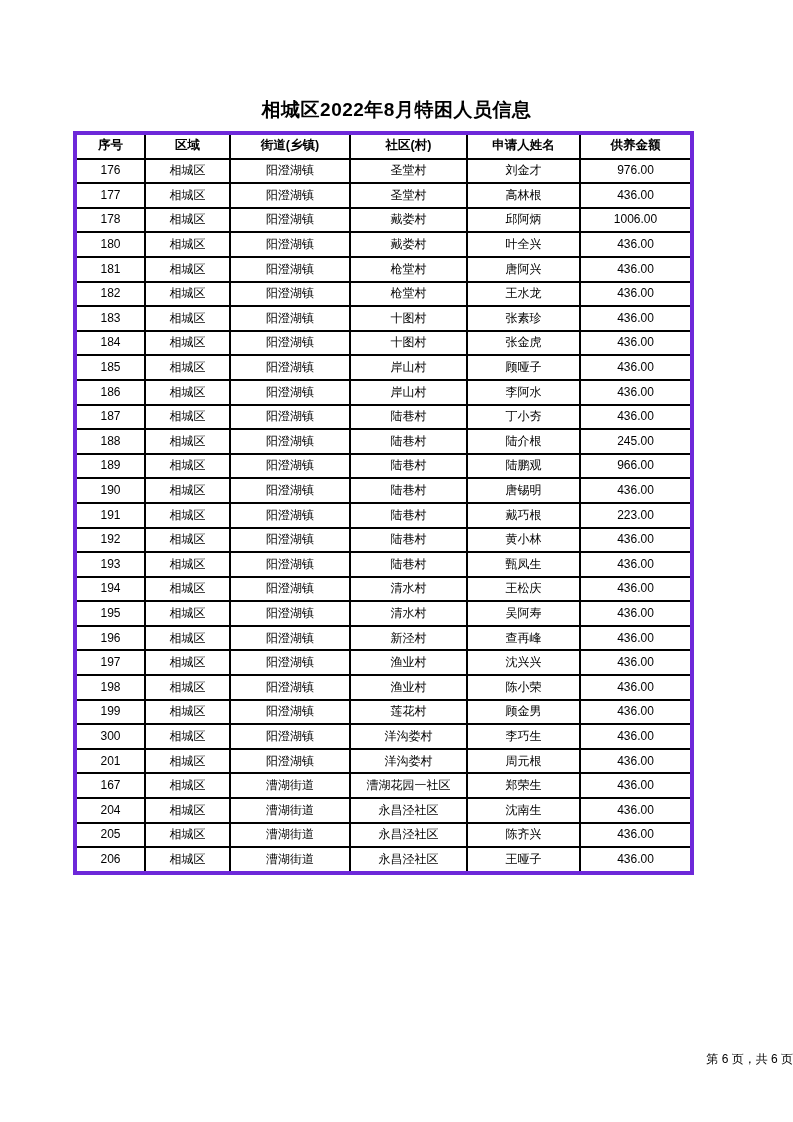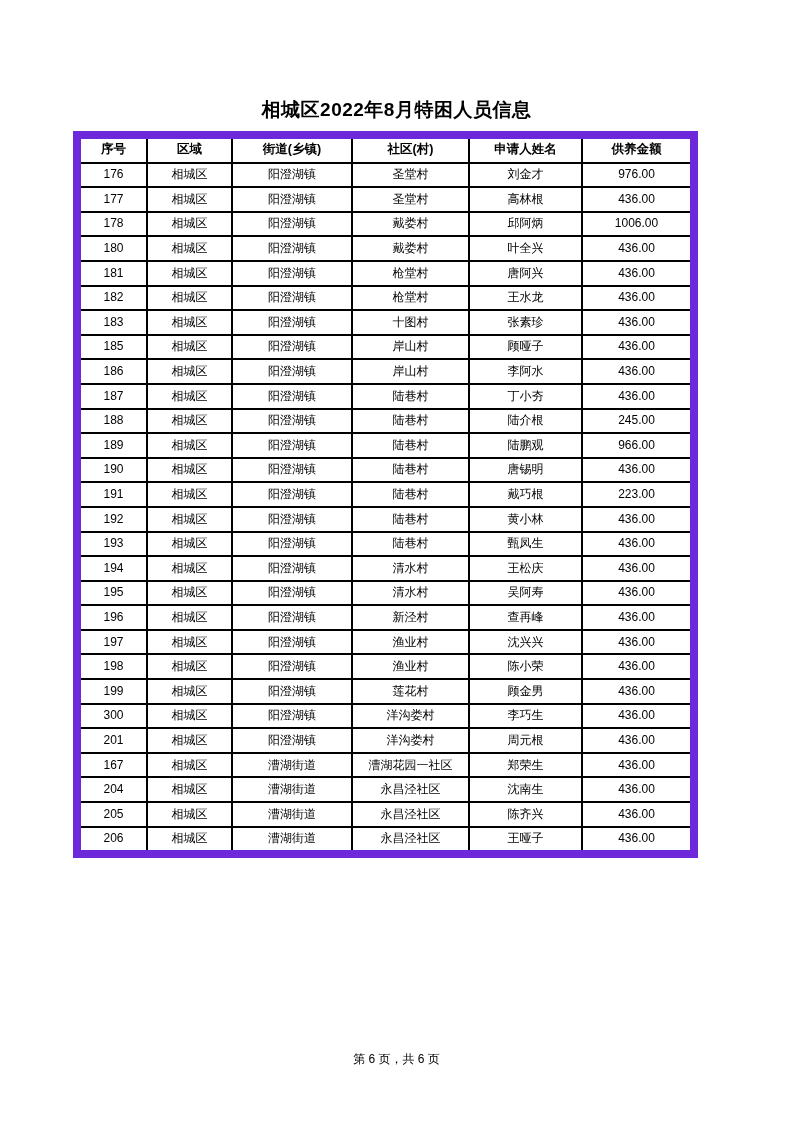--- a/index.html
+++ b/index.html
@@ -27,21 +27,21 @@
     font-weight: bold;
     letter-spacing: 0.5px;
   }
   table.tbl {
     position: absolute;
     top: 131px;
     left: 73px;
     width: 617px;
     border-collapse: collapse;
     table-layout: fixed;
-    border: 8px solid #6d28d9;
+    border: 4px solid #6d28d9;
   }
   .tbl th, .tbl td {
     border: 2px solid #000;
     height: 22.6px;
     padding: 0 2px;
     text-align: center;
     vertical-align: middle;
     font-size: 12px;
     line-height: 1.1;
     overflow: hidden;
@@ -49,21 +49,21 @@
   }
   .tbl th {
     font-weight: bold;
     font-size: 12.5px;
   }
   .footer {
     position: absolute;
     top: 1051px;
     left: 0;
     width: 100%;
-    text-align: center;
+    text-align: right;
     font-size: 12px;
   }
 </style>
 </head>
 <body>
 
 <div class="page">
   <h1 class="title">相城区2022年8月特困人员信息</h1>
 
   <table class="tbl">
@@ -136,20 +136,28 @@
         </tr>
         <tr>
           <td>183</td>
           <td>相城区</td>
           <td>阳澄湖镇</td>
           <td>十图村</td>
           <td>张素珍</td>
           <td>436.00</td>
         </tr>
         <tr>
+          <td>184</td>
+          <td>相城区</td>
+          <td>阳澄湖镇</td>
+          <td>十图村</td>
+          <td>张金虎</td>
+          <td>436.00</td>
+        </tr>
+        <tr>
           <td>185</td>
           <td>相城区</td>
           <td>阳澄湖镇</td>
           <td>岸山村</td>
           <td>顾哑子</td>
           <td>436.00</td>
         </tr>
         <tr>
           <td>186</td>
           <td>相城区</td>

